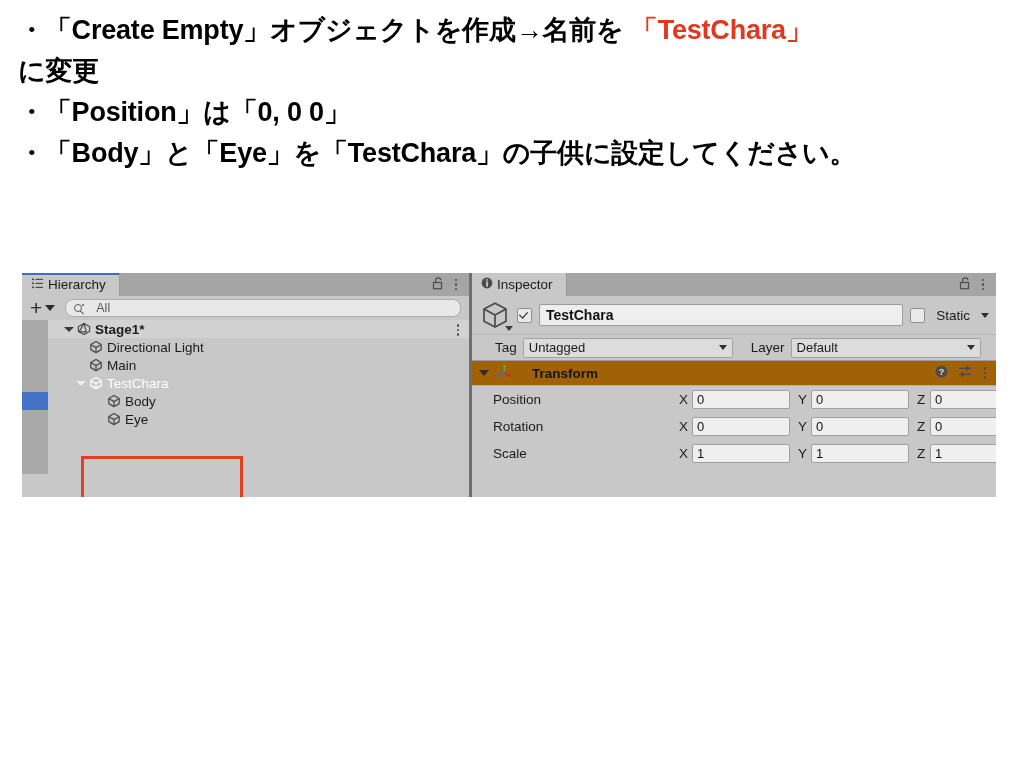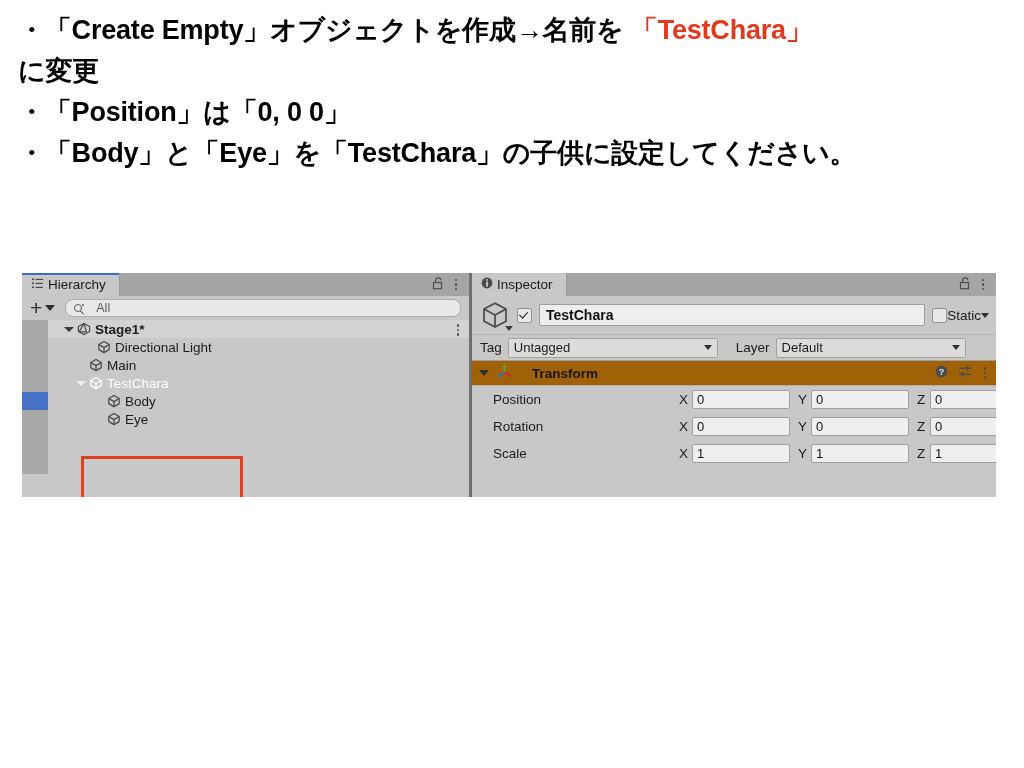--- a/index.html
+++ b/index.html
@@ -130,29 +130,29 @@
   }
   .chk.on::after{
     content:"";position:absolute;left:3px;top:1px;width:4px;height:7px;
     border:solid #1d1d1d;border-width:0 1.8px 1.8px 0;transform:rotate(42deg);
   }
   .name-field{
     flex:1;height:20px;background:#eeeeee;border:1px solid #9c9c9c;border-radius:2px;
     display:flex;align-items:center;padding:0 6px;
     font-size:14px;font-weight:700;color:#111111;
   }
-  .static-wrap{display:flex;align-items:center;gap:0;flex:none;}
+  .static-wrap{display:flex;align-items:center;gap:11px;flex:none;}
   .static-wrap .lbl{font-size:13.5px;color:#1b1b1b;}
   .tri-sm{
     width:0;height:0;border-left:4.5px solid transparent;border-right:4.5px solid transparent;
     border-top:5px solid #2f2f2f;flex:none;
   }
 
   .tag-row{
-    height:25px;display:flex;align-items:center;gap:6px;padding:0 7px 0 8px;
+    height:25px;display:flex;align-items:center;gap:6px;padding:0 7px 0 23px;
     border-bottom:1px solid #9e9e9e;
   }
   .tag-row .lbl{font-size:13.5px;color:#1b1b1b;}
   .dropdown{
     height:18px;background:#dcdcdc;border:1px solid #a2a2a2;border-radius:2px;
     display:flex;align-items:center;padding:0 5px;font-size:13px;color:#1b1b1b;
   }
   .dropdown .dd-caret{margin-left:auto;}
 
   .comp-header{
@@ -245,21 +245,21 @@
                 <path d="M7 1.4 L2.2 9.8 L9.4 9.8 Z" fill="none" stroke="#4a4a4a" stroke-width="1.2" stroke-linejoin="round"></path>
               </svg>
             </span>
             <span class="label">Stage1*</span>
             <span class="dots rowdots">
               <i></i>
               <i></i>
               <i></i>
             </span>
           </div>
-          <div class="row obj" style="padding-left: 36px; text-align: center;">
+          <div class="row obj" style="padding-left: 28px; text-align: center;">
             <span style="width: 13px; display: flex; align-items: center; flex: 0 0 auto;"></span>
             <span style="display: flex; align-items: center; margin-right: 4px; flex: 0 0 auto;">
               <svg width="14" height="14" viewBox="0 0 14 14">
                 <path d="M7 1.5 L12.2 4.5 L12.2 9.6 L7 12.6 L1.8 9.6 L1.8 4.5 Z" fill="none" stroke="#4a4a4a" stroke-width="1.25" stroke-linejoin="round"></path>
                 <path d="M1.8 4.5 L7 7.6 L12.2 4.5 M7 7.6 L7 12.6" fill="none" stroke="#4a4a4a" stroke-width="1.25" stroke-linejoin="round"></path>
               </svg>
             </span>
             <span class="label">Directional Light</span>
           </div>
           <div class="row obj" style="padding-left: 28px;">

